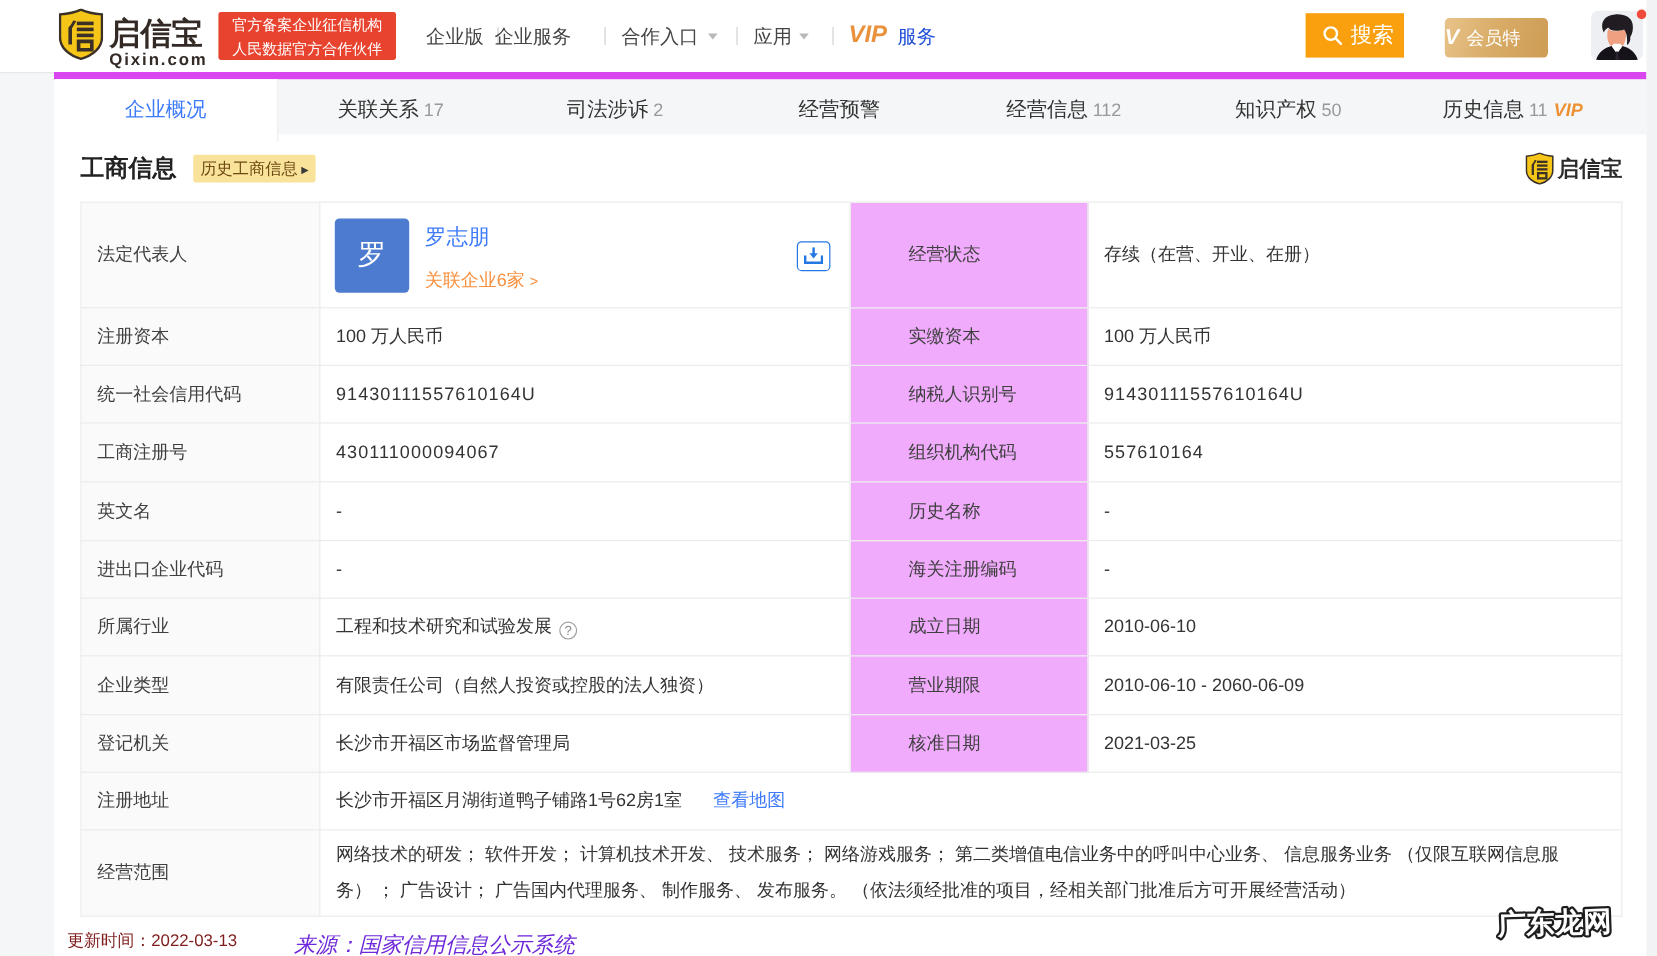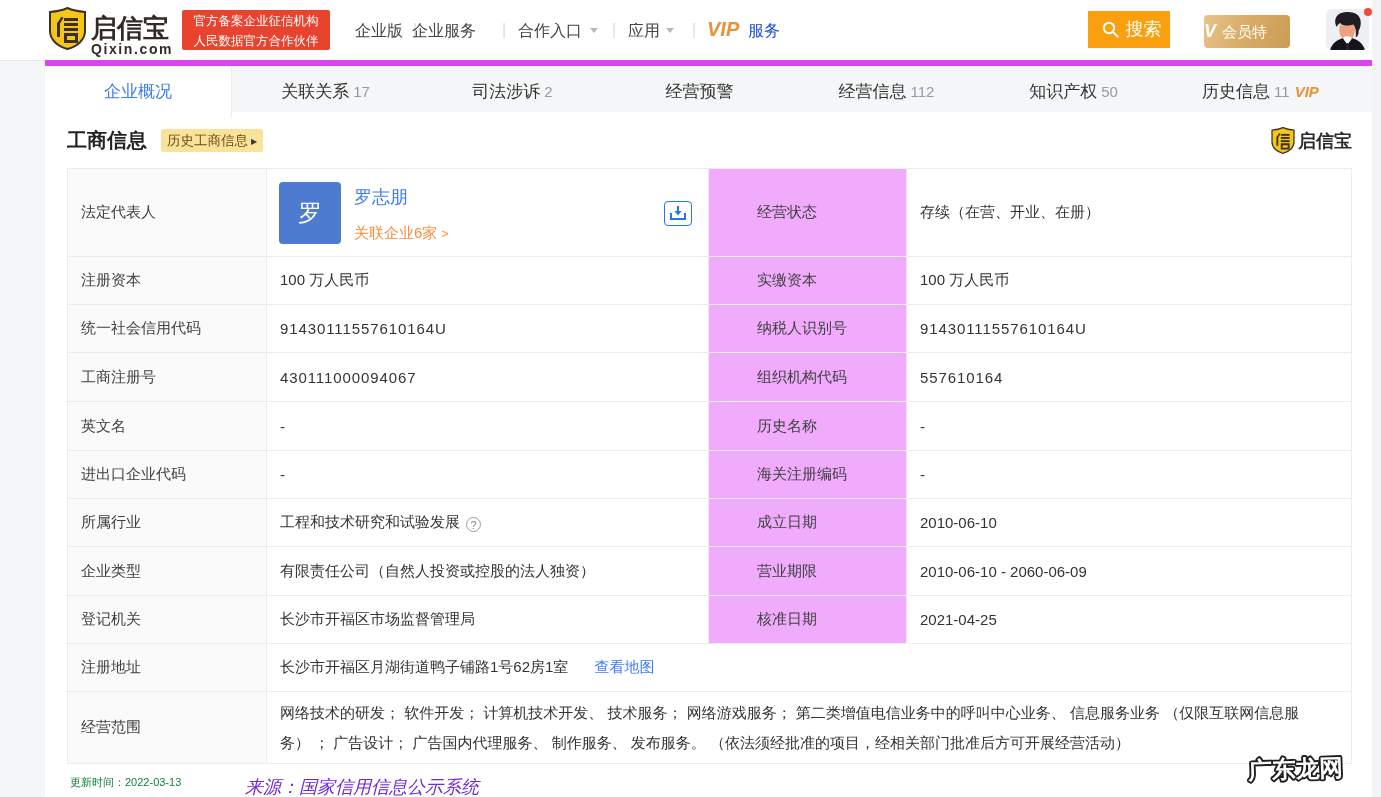--- a/index.html
+++ b/index.html
@@ -31,21 +31,21 @@
 
 table { border-collapse:collapse; position:absolute; left:67px; top:168px; table-layout:fixed;border-radius:11px; }
 td { border:1px solid #ececec; font-size:15px; color:#333; padding:0 0 0 13px; vertical-align:middle; }
 td.lbl { background:#fafafa; width:199px; color:#404040; }
 td.lbl2 { background:#f0abfc; width:198px; color:#404040;padding-left:48px; }
 td.v1 { width:442px; }
 td.v2 { width:445px; }
 .blue { color:#3e7bfa; }
 .qmark { display:inline-block; width:15px; height:15px; line-height:14px; border:1px solid #a0a0a0; border-radius:50%; text-align:center; font-size:11px; color:#888; margin-left:6px; vertical-align:-2px; padding:0; }
 
-#upd { position:absolute; left:70px; top:775px; font-size:11px; color:#15803d; }
+#upd { position:absolute; left:56px; top:775px; font-size:14px; color:#7f1d1d; }
 #src { position:absolute; left:245px; top:775px; font-size:18px; color:#6d28d9;font-style:italic; }
 #wm { position:absolute; left:1245px; top:751px; }
 </style>
 </head>
 <body>
 <div id="page">
 
 <div id="hdr">
   <svg class="abs" style="left:49px;top:7px" width="37" height="43" viewBox="0 0 37 43">
     <path d="M18.5 1 C24 3.5 30 4.5 36 5 L36 24 C36 33 28 39.5 18.5 42 C9 39.5 1 33 1 24 L1 5 C7 4.5 13 3.5 18.5 1 Z" fill="#f5c518" stroke="#3a3028" stroke-width="2"></path>
@@ -176,21 +176,21 @@
   <tr style="height:49px;">
           <td class="lbl">企业类型</td>
           <td class="v1">有限责任公司（自然人投资或控股的法人独资）</td>
           <td class="lbl2">营业期限</td>
           <td class="v2">2010-06-10 - 2060-06-09</td>
         </tr>
   <tr style="height:48px;">
           <td class="lbl">登记机关</td>
           <td class="v1">长沙市开福区市场监督管理局</td>
           <td class="lbl2">核准日期</td>
-          <td class="v2">2021-04-25</td>
+          <td class="v2">2021-03-25</td>
         </tr>
   <tr style="height:48px;">
           <td class="lbl">注册地址</td>
           <td colspan="3">长沙市开福区月湖街道鸭子铺路1号62房1室<span class="blue" style="margin-left:26px;">查看地图</span></td>
         </tr>
   <tr style="height:72px;">
           <td class="lbl">经营范围</td>
           <td colspan="3" style="line-height:30px;padding-right:16px;">网络技术的研发； 软件开发； 计算机技术开发、 技术服务； 网络游戏服务； 第二类增值电信业务中的呼叫中心业务、 信息服务业务 （仅限互联网信息服<br>务） ； 广告设计； 广告国内代理服务、 制作服务、 发布服务。 （依法须经批准的项目，经相关部门批准后方可开展经营活动）</td>
         </tr>
 </tbody>

